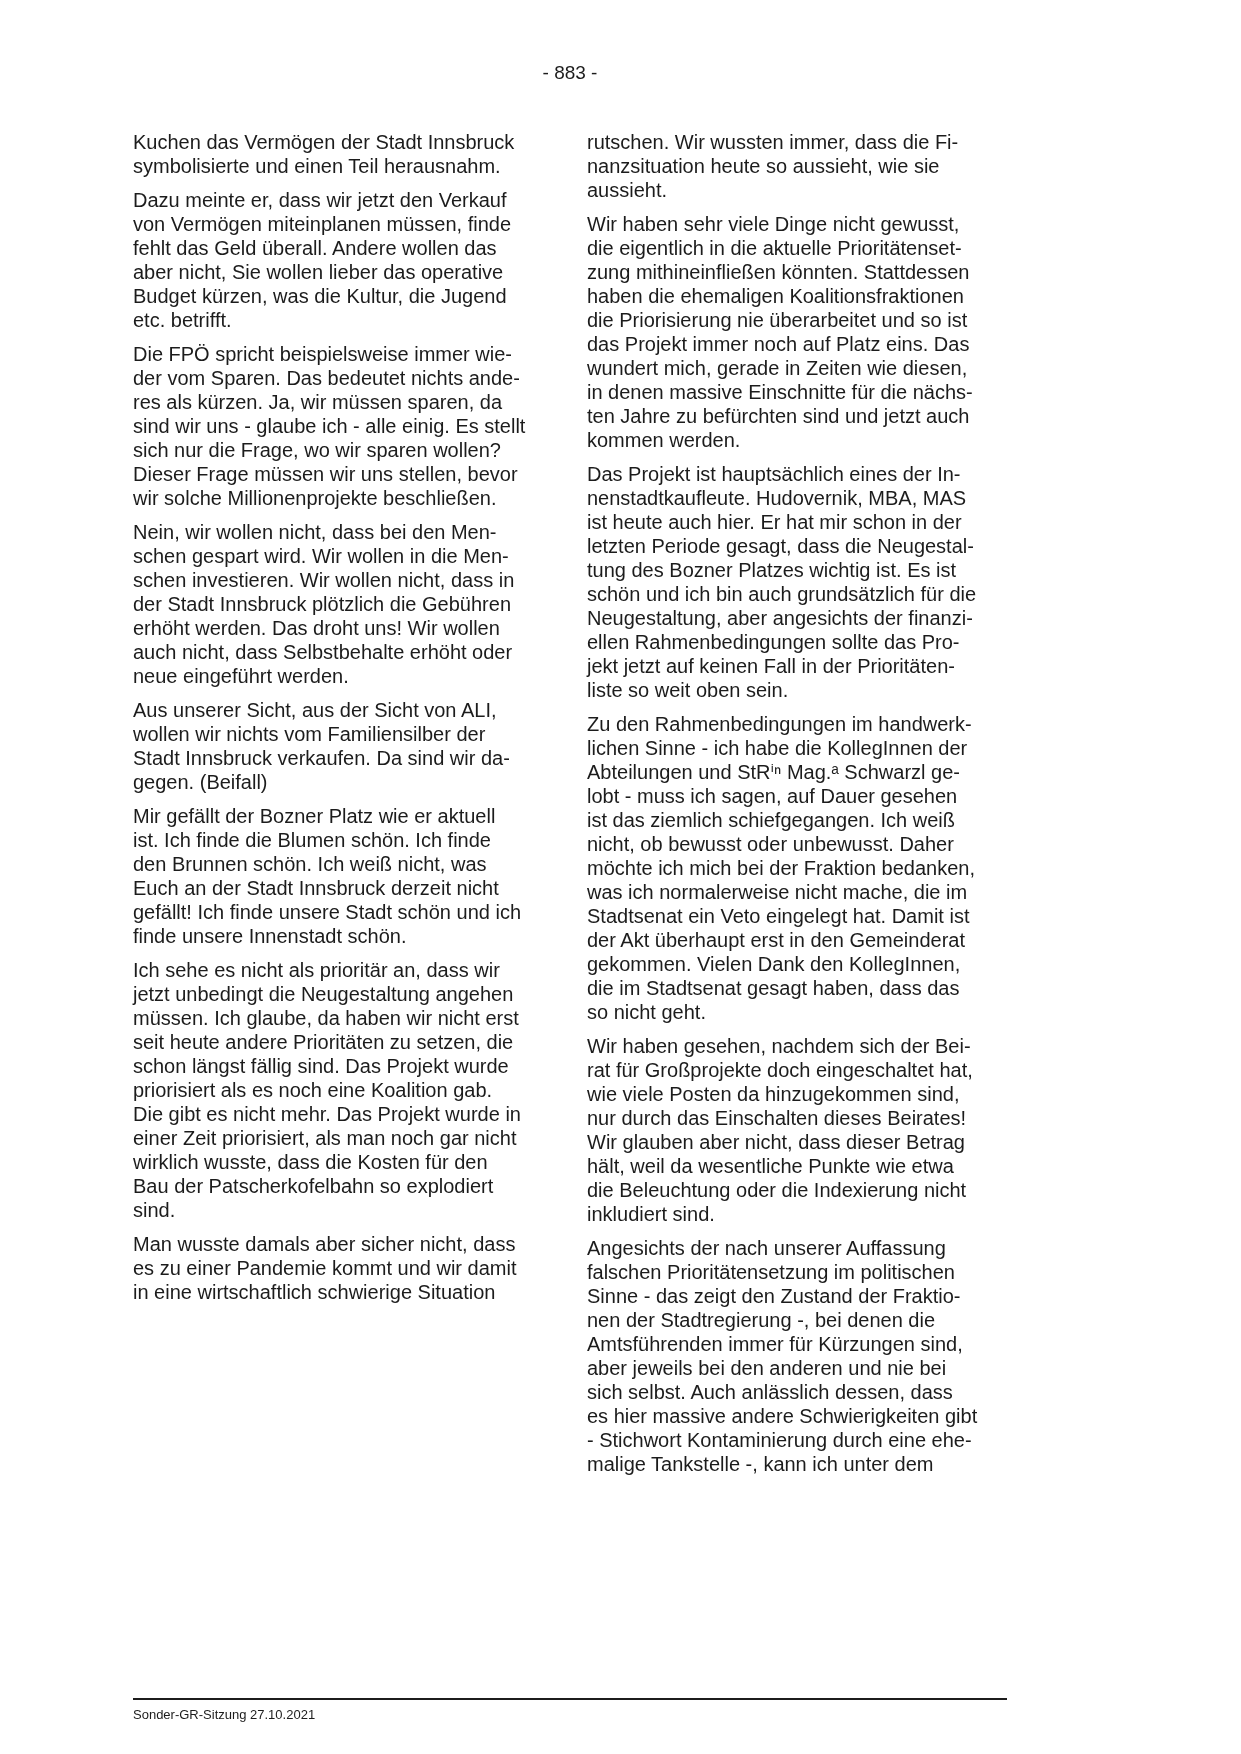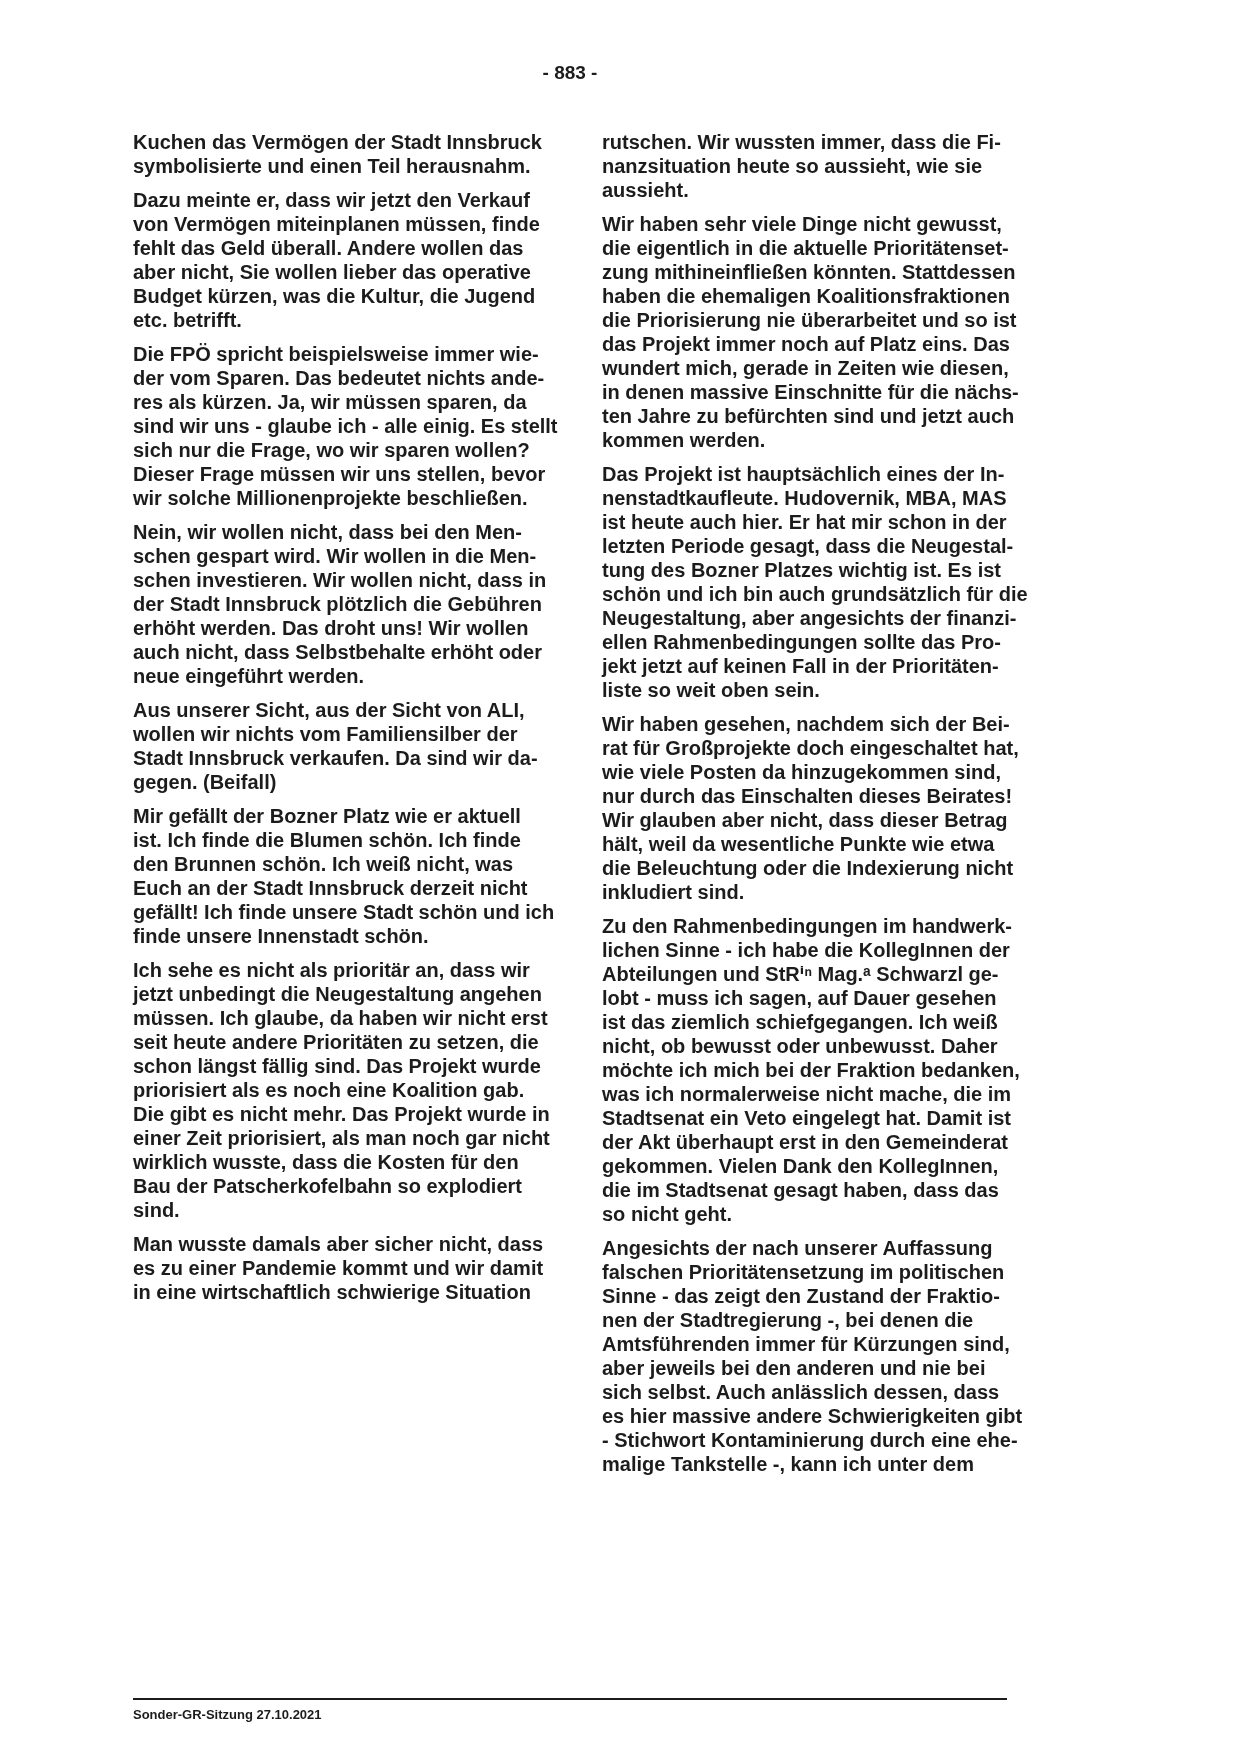--- a/index.html
+++ b/index.html
@@ -8,36 +8,35 @@
     background: #ffffff;
   }
   .sheet {
     position: relative;
     width: 1241px;
     height: 1754px;
     background: #ffffff;
     color: #1c1c1c;
     font-family: "Liberation Sans", "DejaVu Sans", sans-serif;
     overflow: hidden;
-    font-weight: bold;
   }
   .page-number {
     position: absolute;
     top: 62px;
     left: 133px;
     width: 874px;
     text-align: center;
     font-size: 19px;
   }
   .content {
     position: absolute;
     top: 130px;
     left: 133px;
     display: flex;
-    gap: 63px;
+    gap: 48px;
   }
   .col {
     width: 406px;
     flex: none;
   }
   .col p {
     margin: 0 0 10px 0;
     font-size: 20px;
     line-height: 24px;
     white-space: pre;
@@ -132,41 +131,41 @@
       <p>Das Projekt ist hauptsächlich eines der In-
 nenstadtkaufleute. Hudovernik, MBA, MAS
 ist heute auch hier. Er hat mir schon in der
 letzten Periode gesagt, dass die Neugestal-
 tung des Bozner Platzes wichtig ist. Es ist
 schön und ich bin auch grundsätzlich für die
 Neugestaltung, aber angesichts der finanzi-
 ellen Rahmenbedingungen sollte das Pro-
 jekt jetzt auf keinen Fall in der Prioritäten-
 liste so weit oben sein.</p>
-      <p>Wir haben gesehen, nachdem sich der Bei-
-rat für Großprojekte doch eingeschaltet hat,
-wie viele Posten da hinzugekommen sind,
-nur durch das Einschalten dieses Beirates!
-Wir glauben aber nicht, dass dieser Betrag
-hält, weil da wesentliche Punkte wie etwa
-die Beleuchtung oder die Indexierung nicht
-inkludiert sind.</p>
       <p>Zu den Rahmenbedingungen im handwerk-
 lichen Sinne - ich habe die KollegInnen der
 Abteilungen und StRⁱⁿ Mag.ᵃ Schwarzl ge-
 lobt - muss ich sagen, auf Dauer gesehen
 ist das ziemlich schiefgegangen. Ich weiß
 nicht, ob bewusst oder unbewusst. Daher
 möchte ich mich bei der Fraktion bedanken,
 was ich normalerweise nicht mache, die im
 Stadtsenat ein Veto eingelegt hat. Damit ist
 der Akt überhaupt erst in den Gemeinderat
 gekommen. Vielen Dank den KollegInnen,
 die im Stadtsenat gesagt haben, dass das
 so nicht geht.</p>
+      <p>Wir haben gesehen, nachdem sich der Bei-
+rat für Großprojekte doch eingeschaltet hat,
+wie viele Posten da hinzugekommen sind,
+nur durch das Einschalten dieses Beirates!
+Wir glauben aber nicht, dass dieser Betrag
+hält, weil da wesentliche Punkte wie etwa
+die Beleuchtung oder die Indexierung nicht
+inkludiert sind.</p>
       <p>Angesichts der nach unserer Auffassung
 falschen Prioritätensetzung im politischen
 Sinne - das zeigt den Zustand der Fraktio-
 nen der Stadtregierung -, bei denen die
 Amtsführenden immer für Kürzungen sind,
 aber jeweils bei den anderen und nie bei
 sich selbst. Auch anlässlich dessen, dass
 es hier massive andere Schwierigkeiten gibt
 - Stichwort Kontaminierung durch eine ehe-
 malige Tankstelle -, kann ich unter dem</p>

